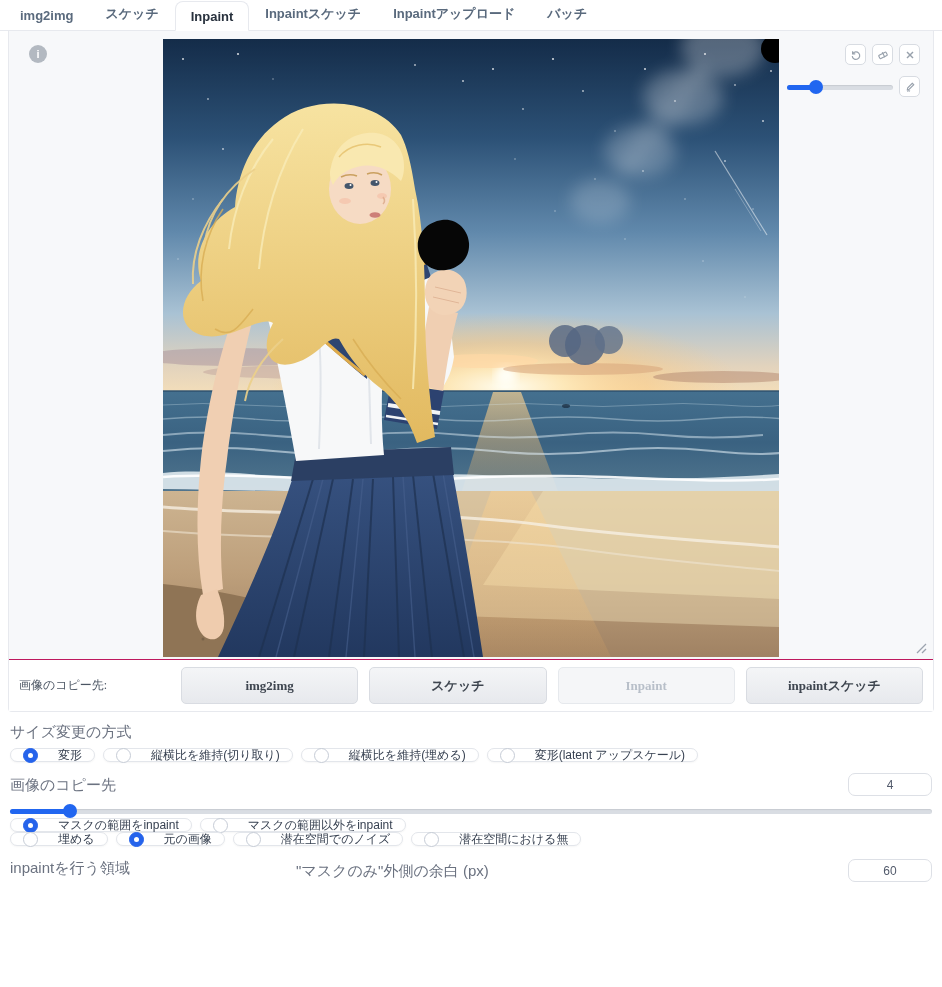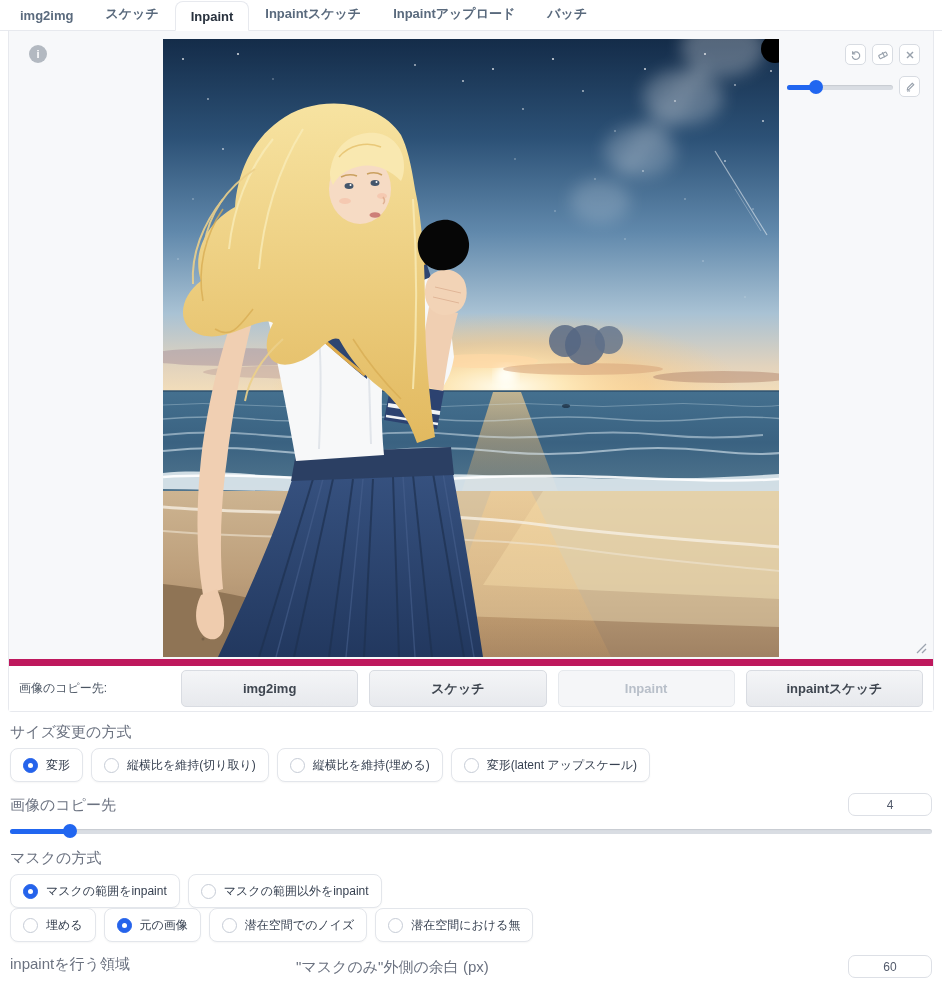--- a/index.html
+++ b/index.html
@@ -34,33 +34,33 @@
   .slider .track { position:absolute; top:5px; left:0; right:0; height:5px; background:#d9dde3; border-radius:3px;
                    box-shadow:inset 0 1px 1px rgba(0,0,0,.08); }
   .slider .fill  { position:absolute; top:5px; left:0; height:5px; background:#2166f0; border-radius:3px; }
   .slider .handle{ position:absolute; top:0; width:14px; height:14px; border-radius:50%; background:#2166f0;
                    transform:translateX(-50%); cursor:pointer; }
   .brush-slider { width:106px; }
 
   .resize-handle { position:absolute; right:6px; bottom:5px; width:14px; height:14px; cursor:nwse-resize; color:#9ca3af; }
 
   
-  .copy-row { display:flex; align-items:center; height:52px; padding:0 10px; border-top:7px solid #be185d; background:#fff; }
+  .copy-row { display:flex; align-items:center; height:52px; padding:0 10px; border-top:1px solid #be185d; background:#fff;font-family:Liberation Serif, serif; }
   .copy-label { flex:0 0 162px; font-size:12px; color:#4b5563; }
   .copy-btn { flex:1; height:37px; margin-right:11px; border:1px solid #d9dce2; border-radius:5px;
               background:linear-gradient(180deg,#f4f5f7,#e7e9ed); font-size:13px; font-weight:bold;
               color:#3f4650; cursor:pointer; font-family:inherit; }
   .copy-btn:last-child { margin-right:0; }
   .copy-btn.disabled { background:#f5f6f8; color:#b8bfc9; border-color:#e6e9ed; cursor:default; }
 
   
   .controls { padding:0 10px; }
   .section-label { font-size:15px; color:#6b7280; margin:11px 0 6px; }
   .chips { display:flex; gap:8px; }
-  .chip { display:inline-flex; align-items:center; gap:8px; height:34px; padding:0 12px;
+  .chip { display:inline-flex; align-items:center; gap:20px; height:14px; padding:0 12px;
           border:1px solid #e3e6eb; border-radius:8px; background:#fff; font-size:12px; color:#374151;
           box-shadow:0 1px 2px rgba(0,0,0,.04); cursor:pointer; white-space:nowrap; }
   .radio { width:15px; height:15px; border-radius:50%; border:1px solid #c6ccd6; background:#fff;
            display:flex; align-items:center; justify-content:center; flex:0 0 15px; }
   .chip.checked .radio { background:#2563eb; border-color:#2563eb; }
   .radio .dot { width:5px; height:5px; border-radius:50%; background:#fff; display:none; }
   .chip.checked .radio .dot { display:block; }
 
   .row-head { display:flex; justify-content:space-between; align-items:flex-start; margin-top:11px; }
   .num-input { width:84px; height:23px; border:1px solid #dde0e6; border-radius:7px; background:#fff;
@@ -388,21 +388,20 @@
   <div class="row-head">
     <div class="section-label" style="margin:0;padding-top:3px">画像のコピー先</div>
     <input class="num-input" value="4" style="">
   </div>
   <div class="slider wide-slider">
     <div class="track"></div>
     <div class="fill" style="width: 6.5%;"></div>
     <div class="handle" style="left: 6.5%;"></div>
   </div>
 
-  <div class="section-label">マスクの方式</div>
   <div class="chips">
     <div class="chip checked">
       <span class="radio">
           <span class="dot"></span>
         </span>
       <span>マスクの範囲をinpaint</span>
     </div>
     <div class="chip">
       <span class="radio"></span>
       <span>マスクの範囲以外をinpaint</span>

